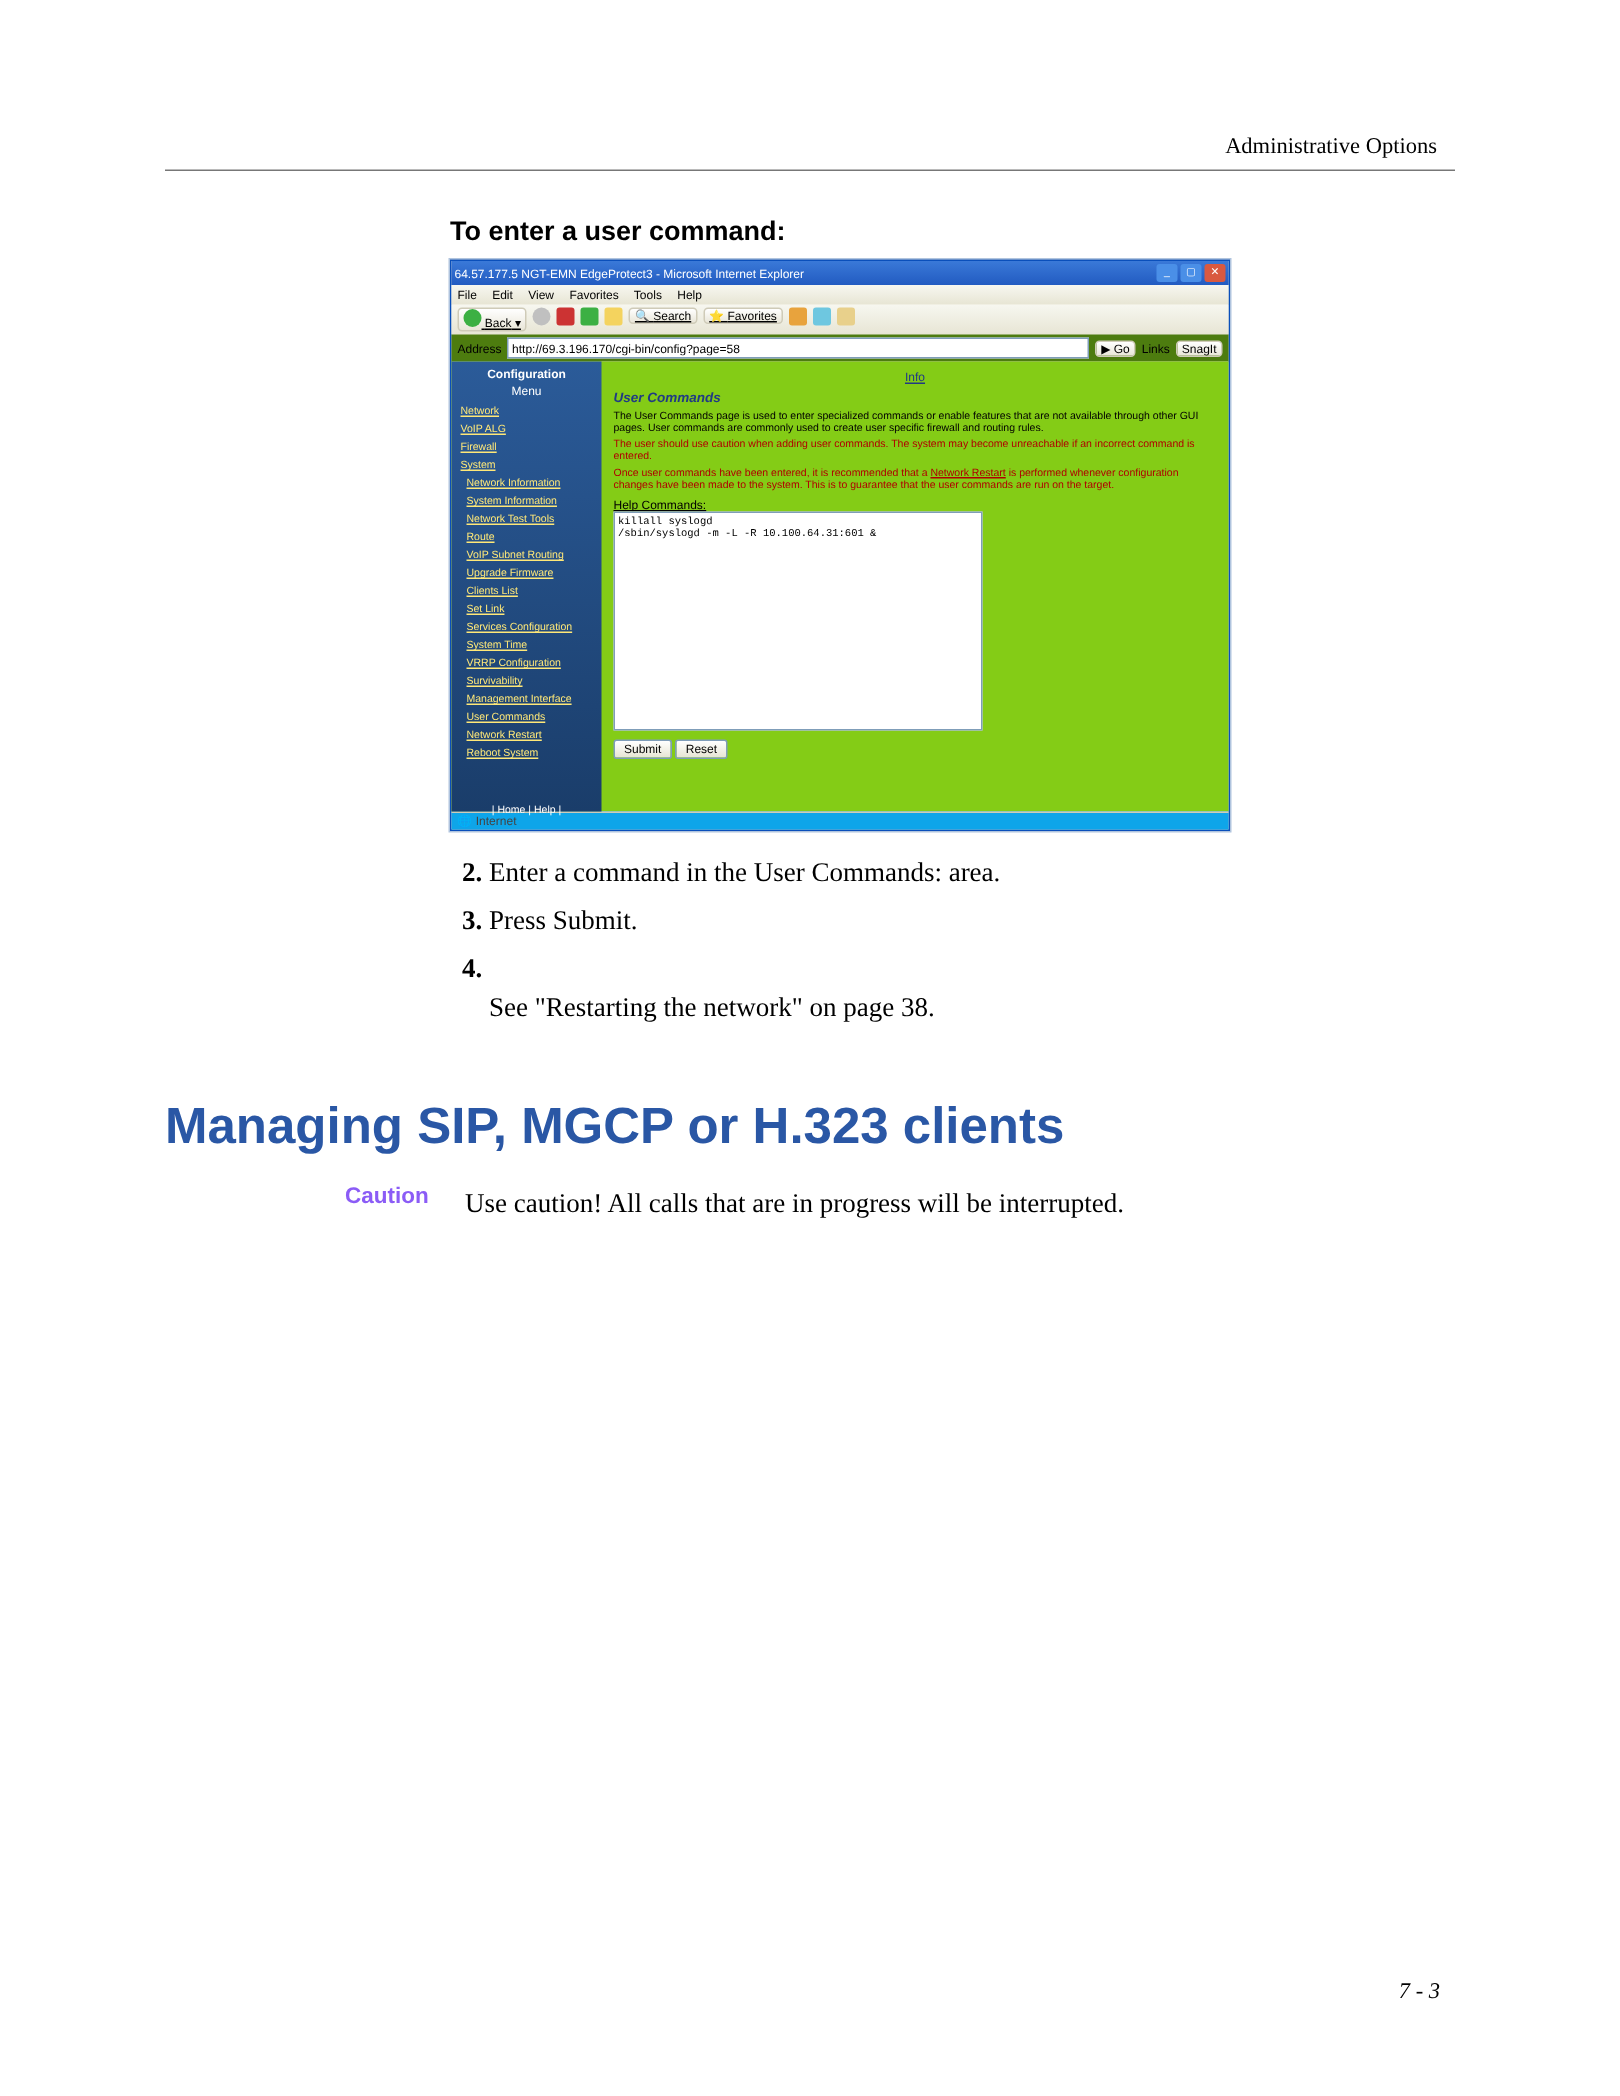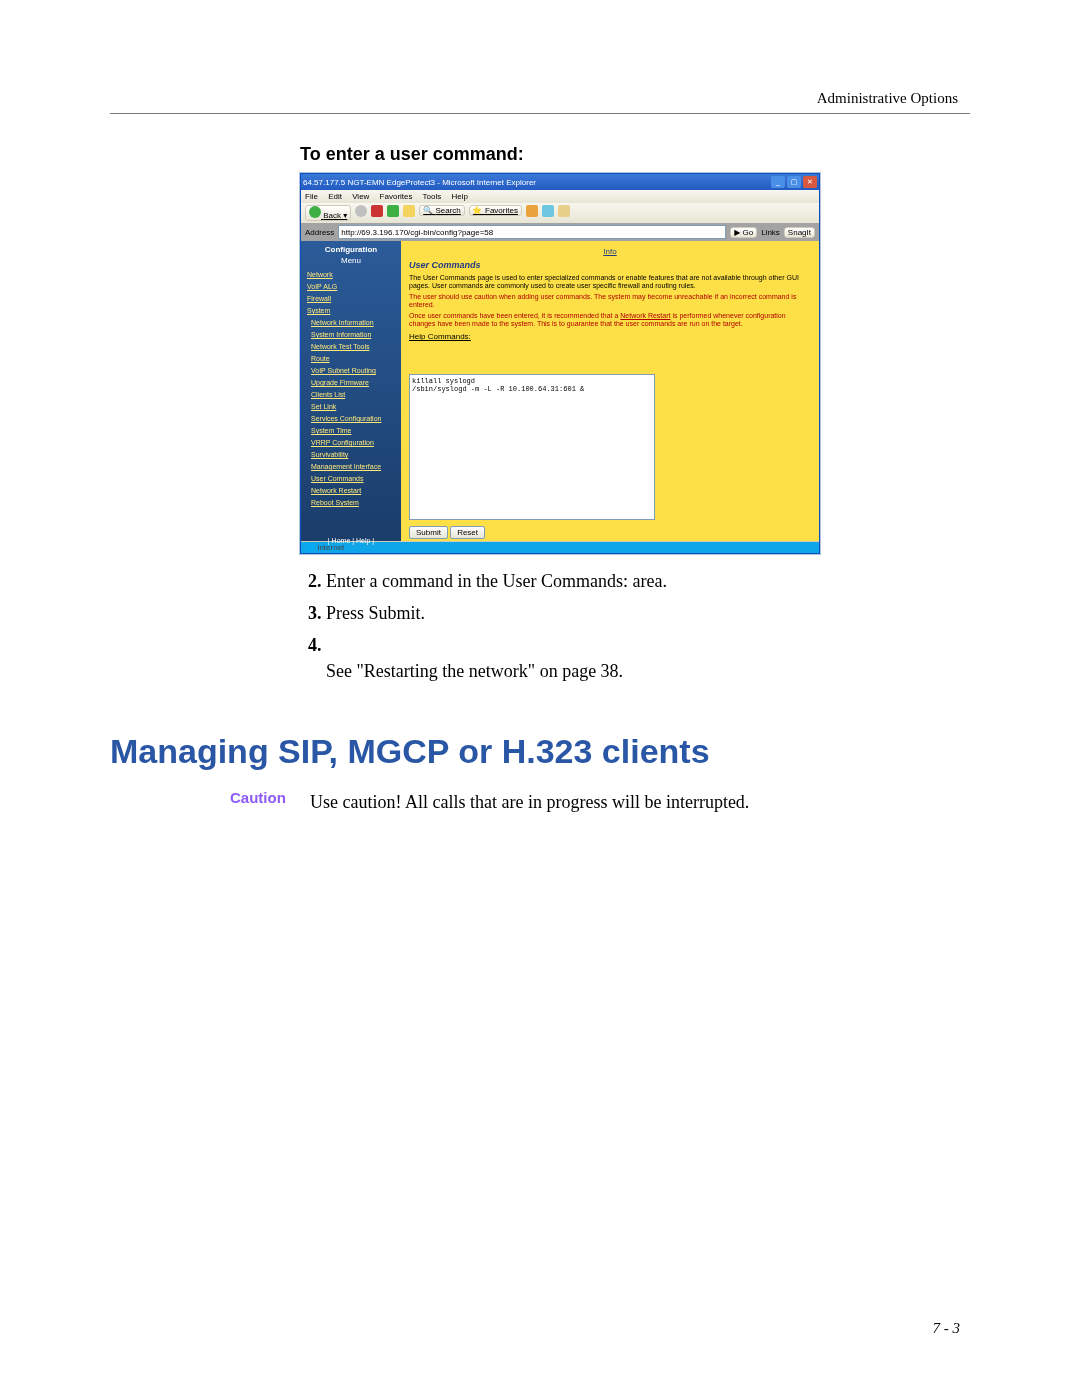--- a/index.html
+++ b/index.html
@@ -103,37 +103,37 @@
     border: 1px solid #cfcbb8;
     border-radius: 3px;
     padding: 0 3px;
     background: linear-gradient(#fff,#e9e6d8);
     font-size: 8px;
   }
   .tb-ico {
     display:inline-block; width:12px; height:12px; border-radius:2px;
   }
   .ie-addr {
-    background: #a3a3a3;
+    background: #4d7c0f;
     padding: 2px 4px;
     display: flex;
     align-items: center;
     gap: 4px;
   }
   .ie-addr input {
     flex: 1;
     font-size: 8px;
     height: 12px;
     border: 1px solid #7f9db9;
     padding: 0 2px;
     background: #fff;
   }
   .ie-content {
     display: flex;
-    background: #fde047;
+    background: #84cc16;
     height: 300px;
   }
   .sidebar {
     width: 92px;
     background: linear-gradient(#2b5b99,#1a3d6a);
     color: #ffe878;
     font-size: 7px;
     padding: 4px 4px;
   }
   .sidebar .cfg-title {
@@ -192,21 +192,20 @@
     text-decoration: underline;
   }
   .main textarea {
     width: 240px;
     height: 140px;
     font-family: "Courier New", monospace;
     font-size: 7px;
     border: 1px solid #7f9db9;
     resize: none;
     padding: 2px;
-    margin-top: 33px;
   }
   .main .btns { margin-top: 4px; }
   .main .btns button {
     font-size: 8px;
     border: 1px solid #7f9db9;
     background: linear-gradient(#fff,#e7e5d4);
     padding: 1px 6px;
     border-radius: 2px;
   }
   .ie-status {

